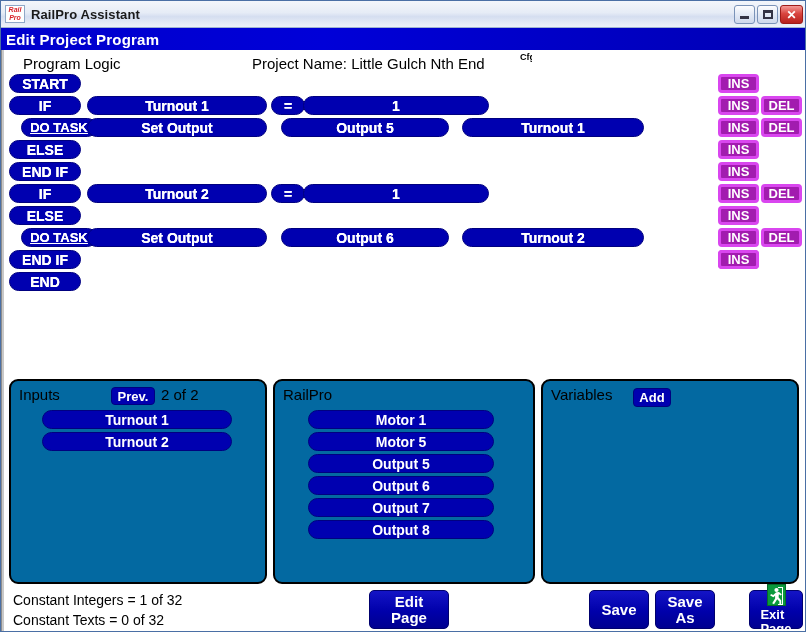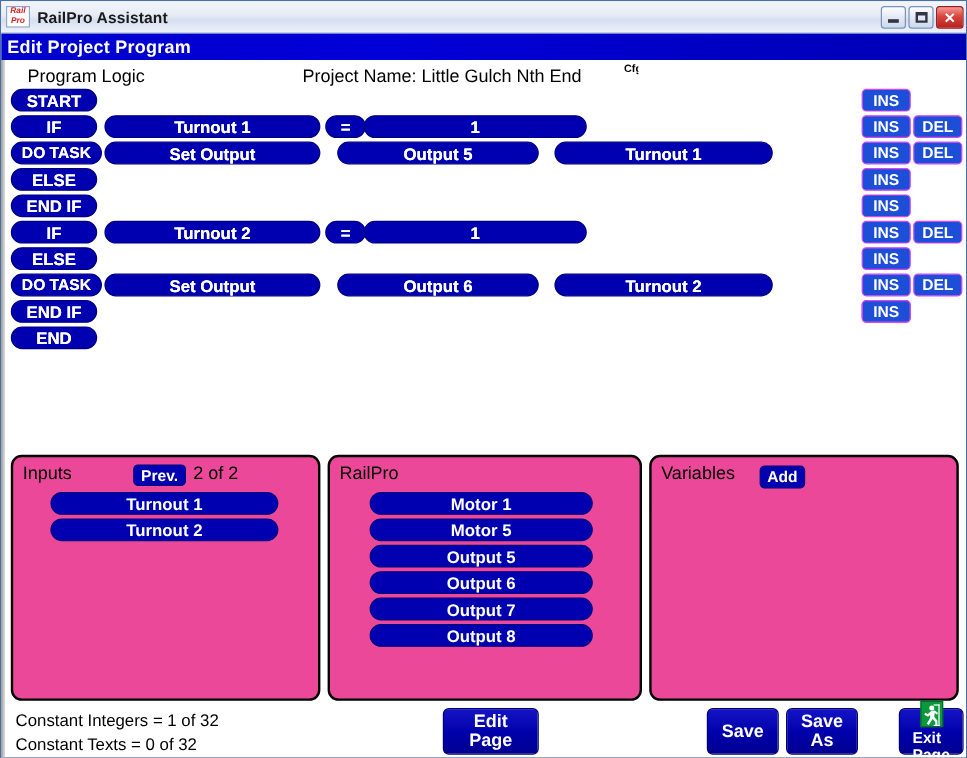--- a/index.html
+++ b/index.html
@@ -80,42 +80,42 @@
   .pill {
     position:absolute; height:19px; border-radius:10px;
     background:#0000b0;
     color:#ffffff; font-size:14px; font-weight:bold;
     display:flex; align-items:center; justify-content:center;
     text-shadow:0 0 0 #fff;
     border:1px solid #000080;
     white-space:nowrap;
   }
   .pill.kw   { left:8px;   width:72px; }
-  .pill.kw.wide { left:8px; width:76px; }
+  .pill.kw.wide { left:20px; width:76px;text-decoration:underline; }
   .pill.a    { left:86px;  width:180px; }
   .pill.op   { left:270px; width:34px; }
   .pill.b    { left:302px; width:186px; }
 
   
   .pill.dt-a { left:86px;  width:180px; }
   .pill.dt-b { left:280px; width:168px; }
   .pill.dt-c { left:461px; width:182px; }
 
   .ins, .del {
     position:absolute; height:19px; border-radius:4px;
-    background:#1d4ed8; border:1px solid #d946ef;
+    background:#a21caf; border:3px solid #d946ef;
     color:#fff; font-size:13px; font-weight:bold;
     display:flex; align-items:center; justify-content:center;
   }
   .ins { left:717px; width:41px; }
   .del { left:760px; width:41px; }
 
   
   .panel {
-    position:absolute; border:2px solid #000; border-radius:9px; background:#ec4899;
+    position:absolute; border:2px solid #000; border-radius:9px; background:#0369a1;
   }
   #panel-inputs   { left:8px;   top:378px; width:258px; height:205px; }
   #panel-outputs  { left:272px; top:378px; width:262px; height:205px; }
   #panel-variables{ left:540px; top:378px; width:258px; height:205px; }
 
   .panel-title { position:absolute; left:8px; top:5px; font-size:15px; color:#000; }
 
   .btn-small {
     position:absolute; border-radius:4px; background:#0000b0; border:1px solid #000080;
     color:#fff; font-size:13px; font-weight:bold;

